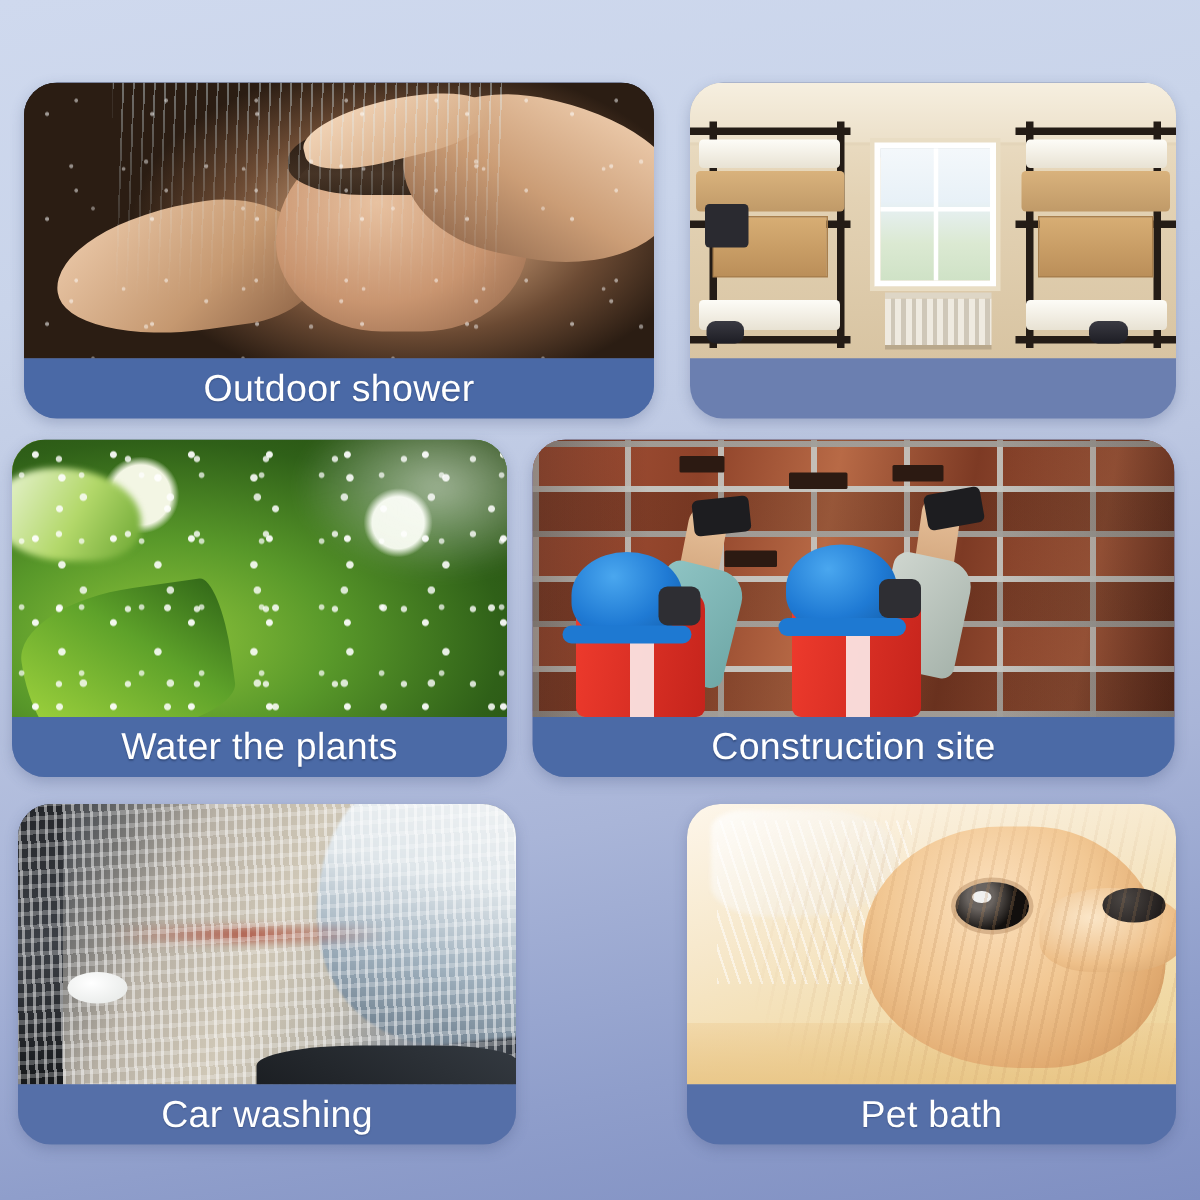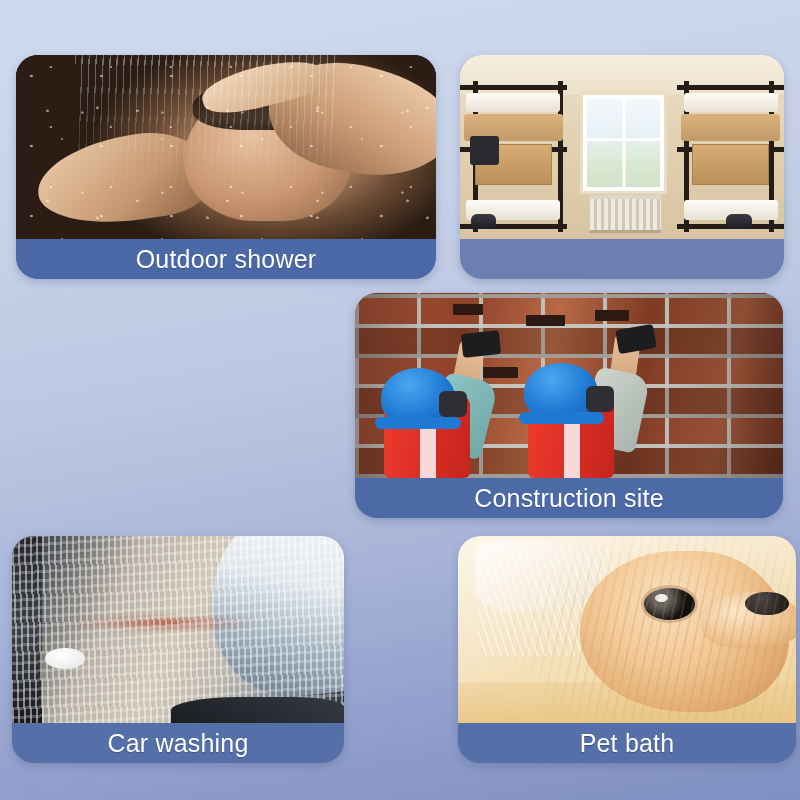--- a/index.html
+++ b/index.html
@@ -378,20 +378,31 @@
           <div class="mat" style="top:8%"></div>
           <div class="mat" style="bottom:8%"></div>
           <div class="wood" style="top:22%"></div>
           <div class="drawer"></div>
           <div class="bag" style="left:46%"></div>
         </div>
       </div>
     </div>
   </div>
 
+  <div class="card c3" style="left:8px;top:293px;width:330px;height:225px;">
+    <div class="photo" style="height:185px;">
+      <div class="scene sc-plant">
+        <div class="blur-hi"></div>
+        <div class="leafsm"></div>
+        <div class="leafbig"></div>
+        <div class="drops"></div>
+      </div>
+    </div>
+    <div class="label" style="height:40px;">Water the plants</div>
+  </div>
 
   <div class="card c4" style="left:355px;top:293px;width:428px;height:225px;">
     <div class="photo" style="height:185px;">
       <div class="scene sc-brick">
         <div class="wall"></div>
         <div class="shadebrick"></div>
         <div class="gap" style="left:23%;top:6%;width:7%;height:6%"></div>
         <div class="gap" style="left:40%;top:12%;width:9%;height:6%"></div>
         <div class="gap" style="left:56%;top:9%;width:8%;height:6%"></div>
         <div class="gap" style="left:30%;top:40%;width:8%;height:6%"></div>
@@ -427,21 +438,21 @@
         <div class="hood"></div>
         <div class="stripe"></div>
         <div class="foam"></div>
         <div class="blob"></div>
         <div class="dark-b"></div>
       </div>
     </div>
     <div class="label" style="height:40px;">Car washing</div>
   </div>
 
-  <div class="card c6" style="left:458px;top:536px;width:326px;height:227px;padding-left:12px;">
+  <div class="card c6" style="left:458px;top:536px;width:326px;height:227px;">
     <div class="photo" style="height:187px;">
       <div class="scene sc-pet">
         <div class="tub"></div>
         <div class="showerhead"></div>
         <div class="jets"></div>
         <div class="dog"></div>
         <div class="snout"></div>
         <div class="nose"></div>
         <div class="eye"></div>
         <div class="fur"></div>

